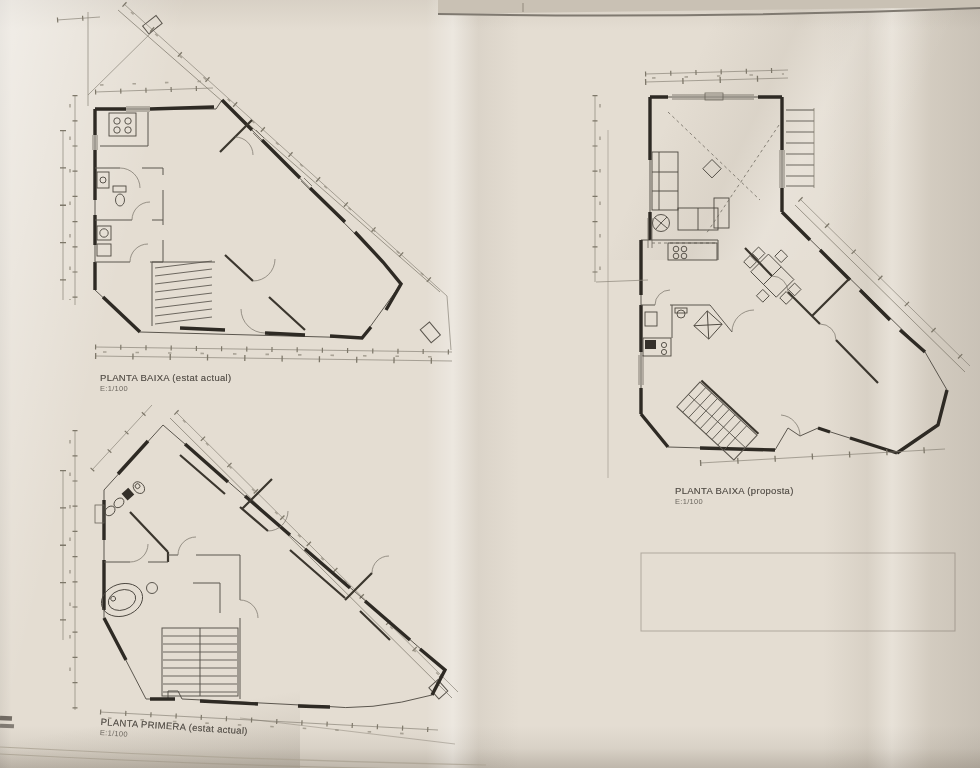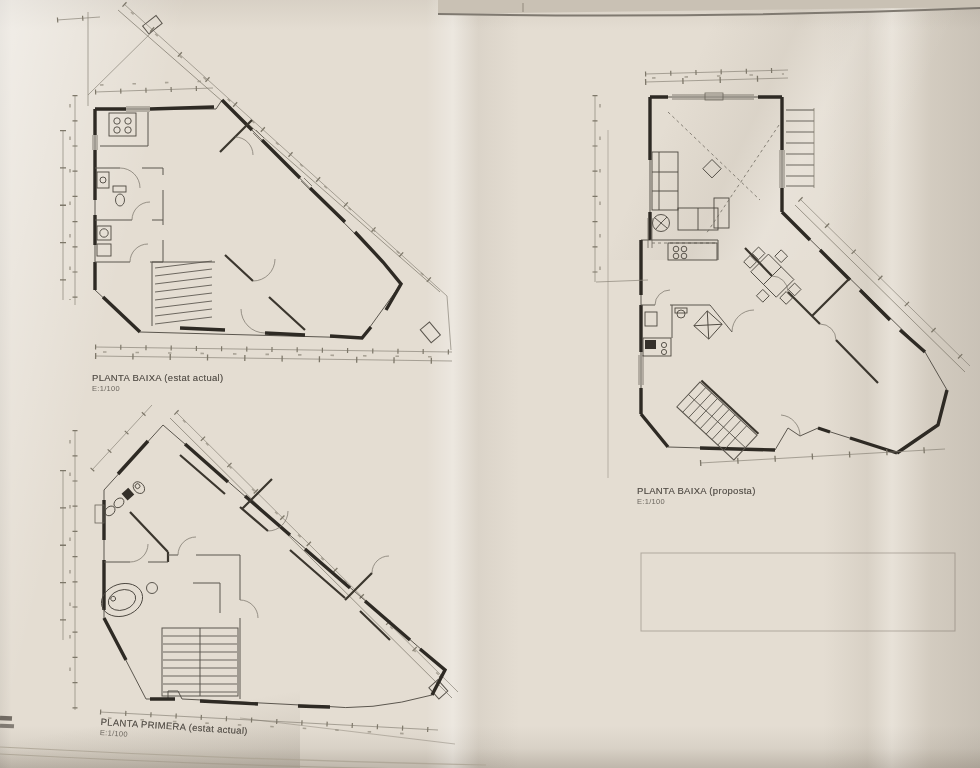--- a/index.html
+++ b/index.html
@@ -380,25 +380,25 @@
         <line x1="100" y1="712" x2="438" y2="730" class="dim"></line>
         <line x1="100" y1="712" x2="438" y2="730" class="tick2"></line>
         <line x1="108" y1="718" x2="430" y2="735" class="smear"></line>
         <line x1="240" y1="718" x2="455" y2="744" class="lnl" opacity=".6"></line>
       </g>
     </g>
 
     <rect x="641" y="553" width="314" height="78" class="faint"></rect>
   </svg>
 
-  <div class="plan-label" style="left:92px;top:372px;">
+  <div class="plan-label" style="left:100px;top:372px;">
     <div class="t">PLANTA BAIXA (estat actual)</div>
     <div class="s">E:1/100</div>
   </div>
-  <div class="plan-label" style="left:637px;top:485px;">
+  <div class="plan-label" style="left:675px;top:485px;">
     <div class="t">PLANTA BAIXA (proposta)</div>
     <div class="s">E:1/100</div>
   </div>
   <div class="plan-label" style="left:101px;top:716px;transform:rotate(3.6deg);transform-origin:left top;">
     <div class="t">PLANTA PRIMERA (estat actual)</div>
     <div class="s">E:1/100</div>
   </div>
 </div>
 
 </body></html>

